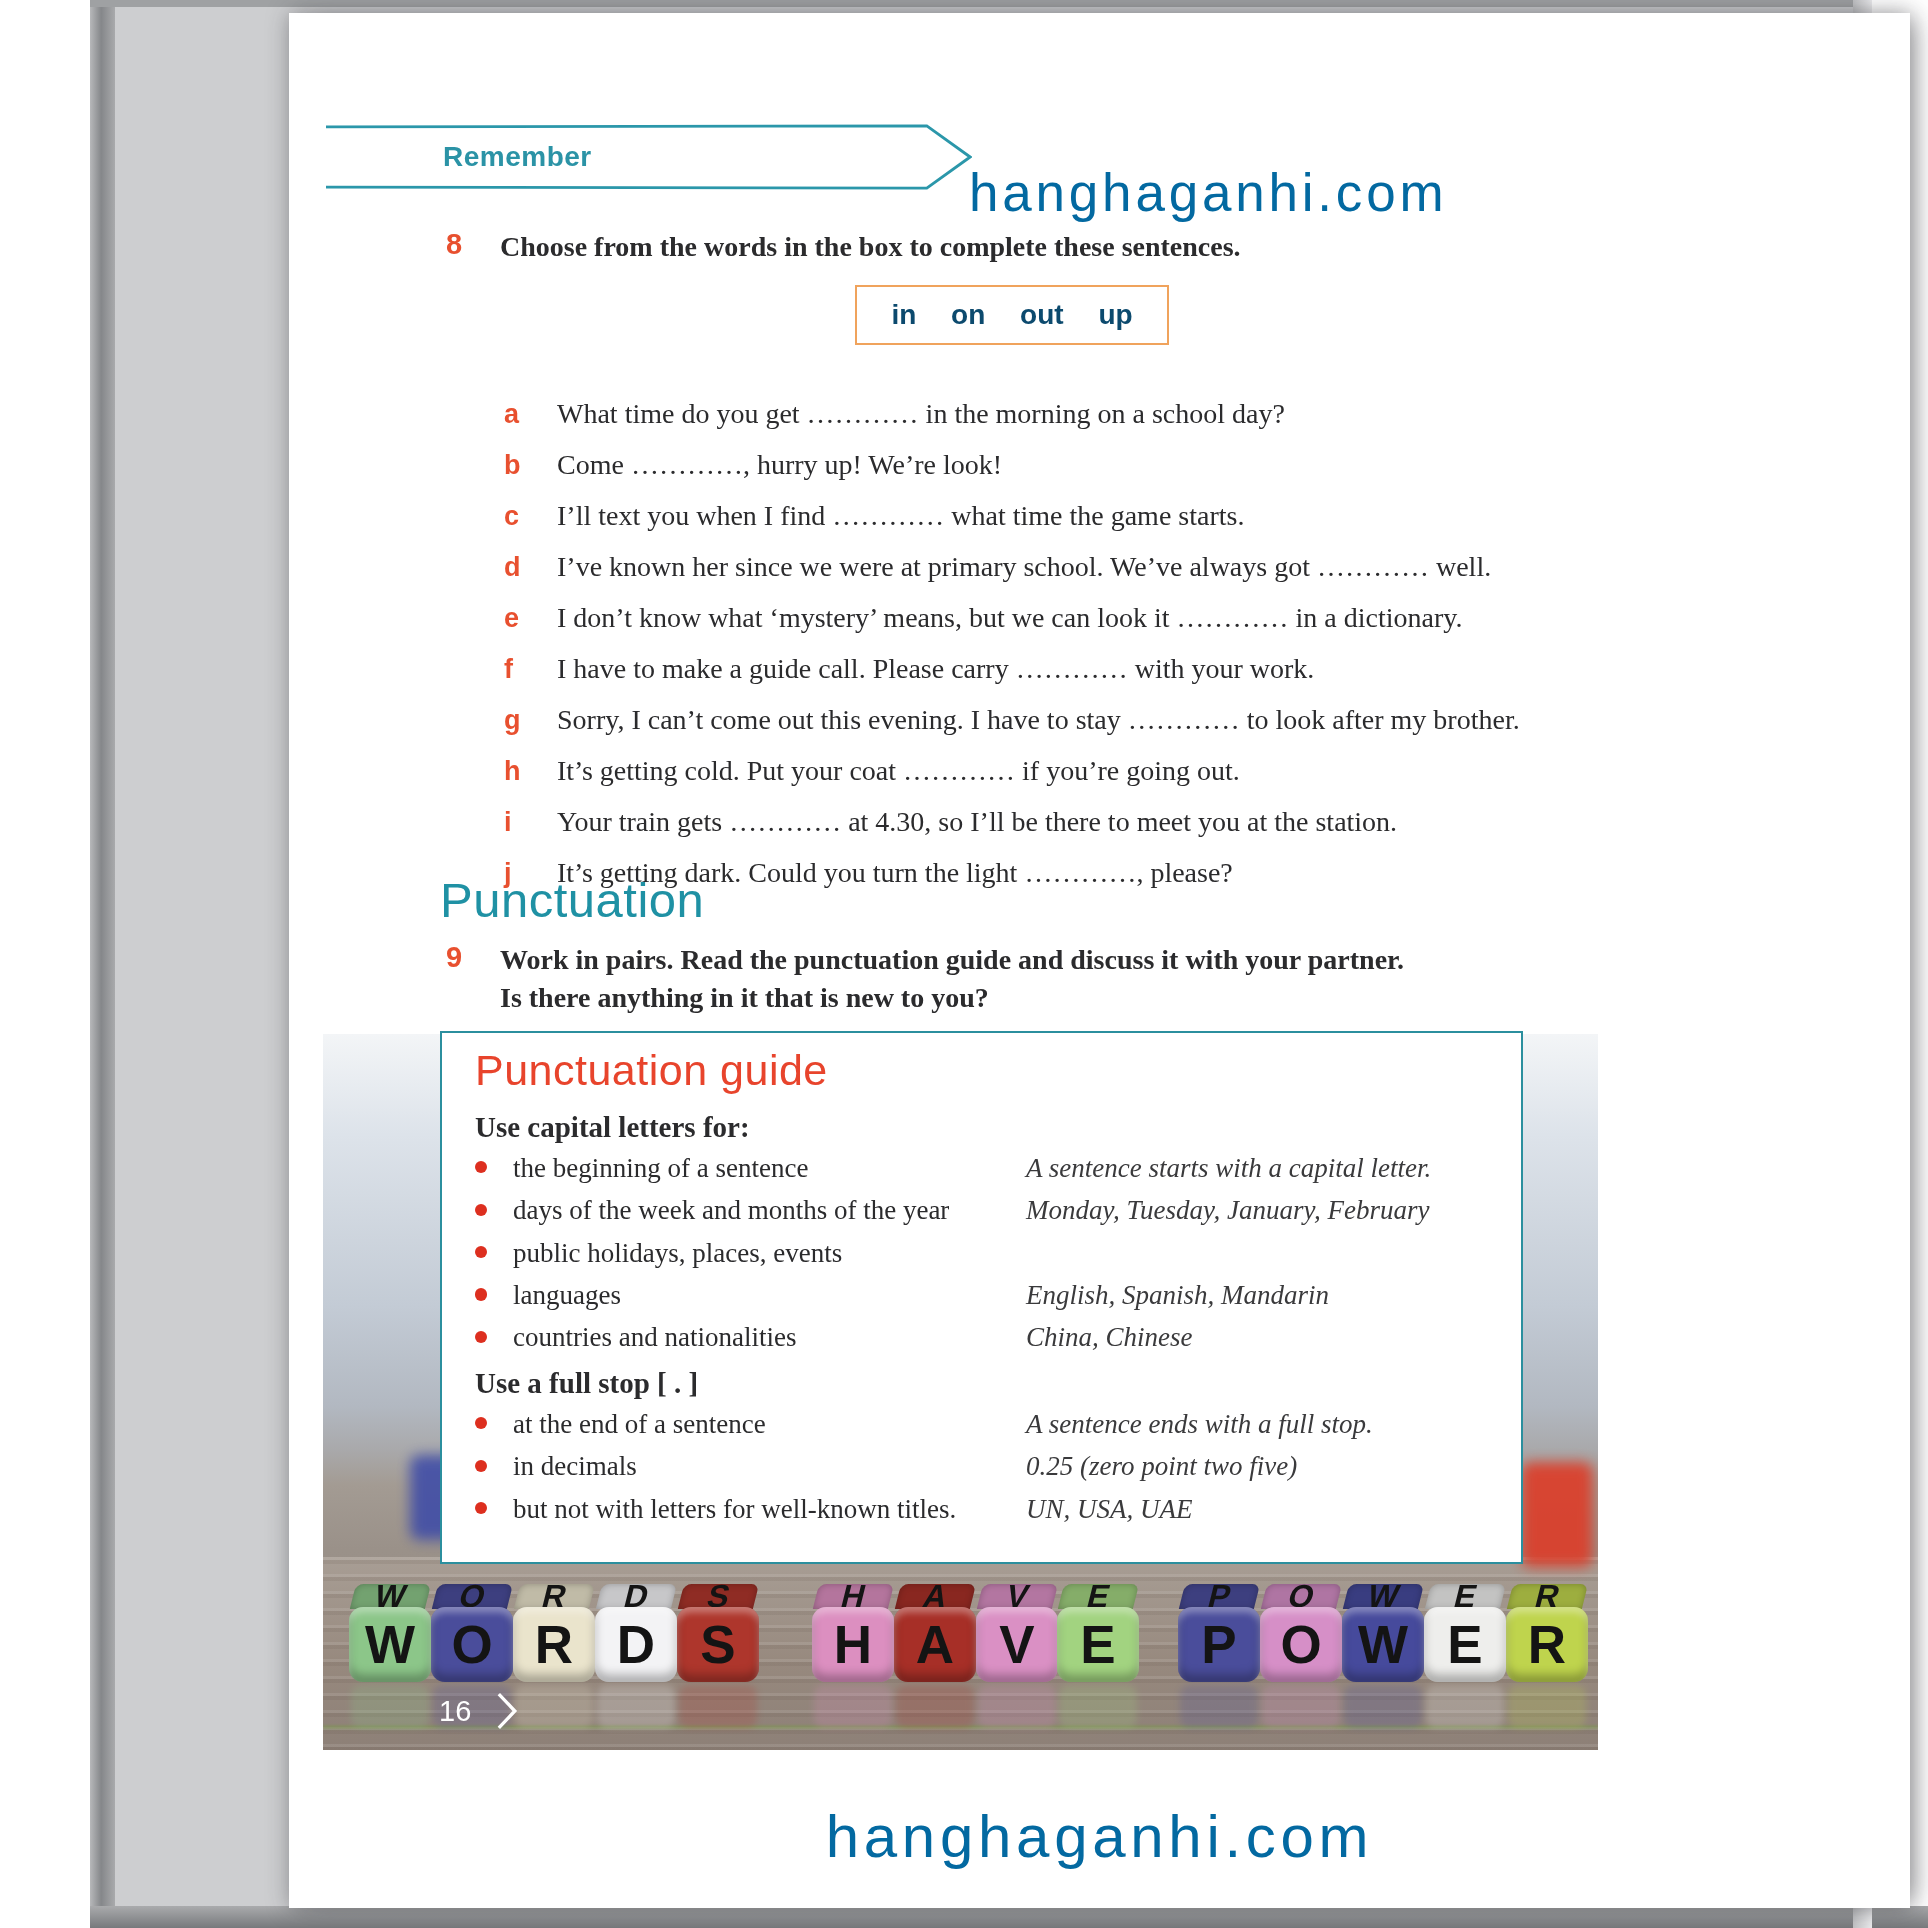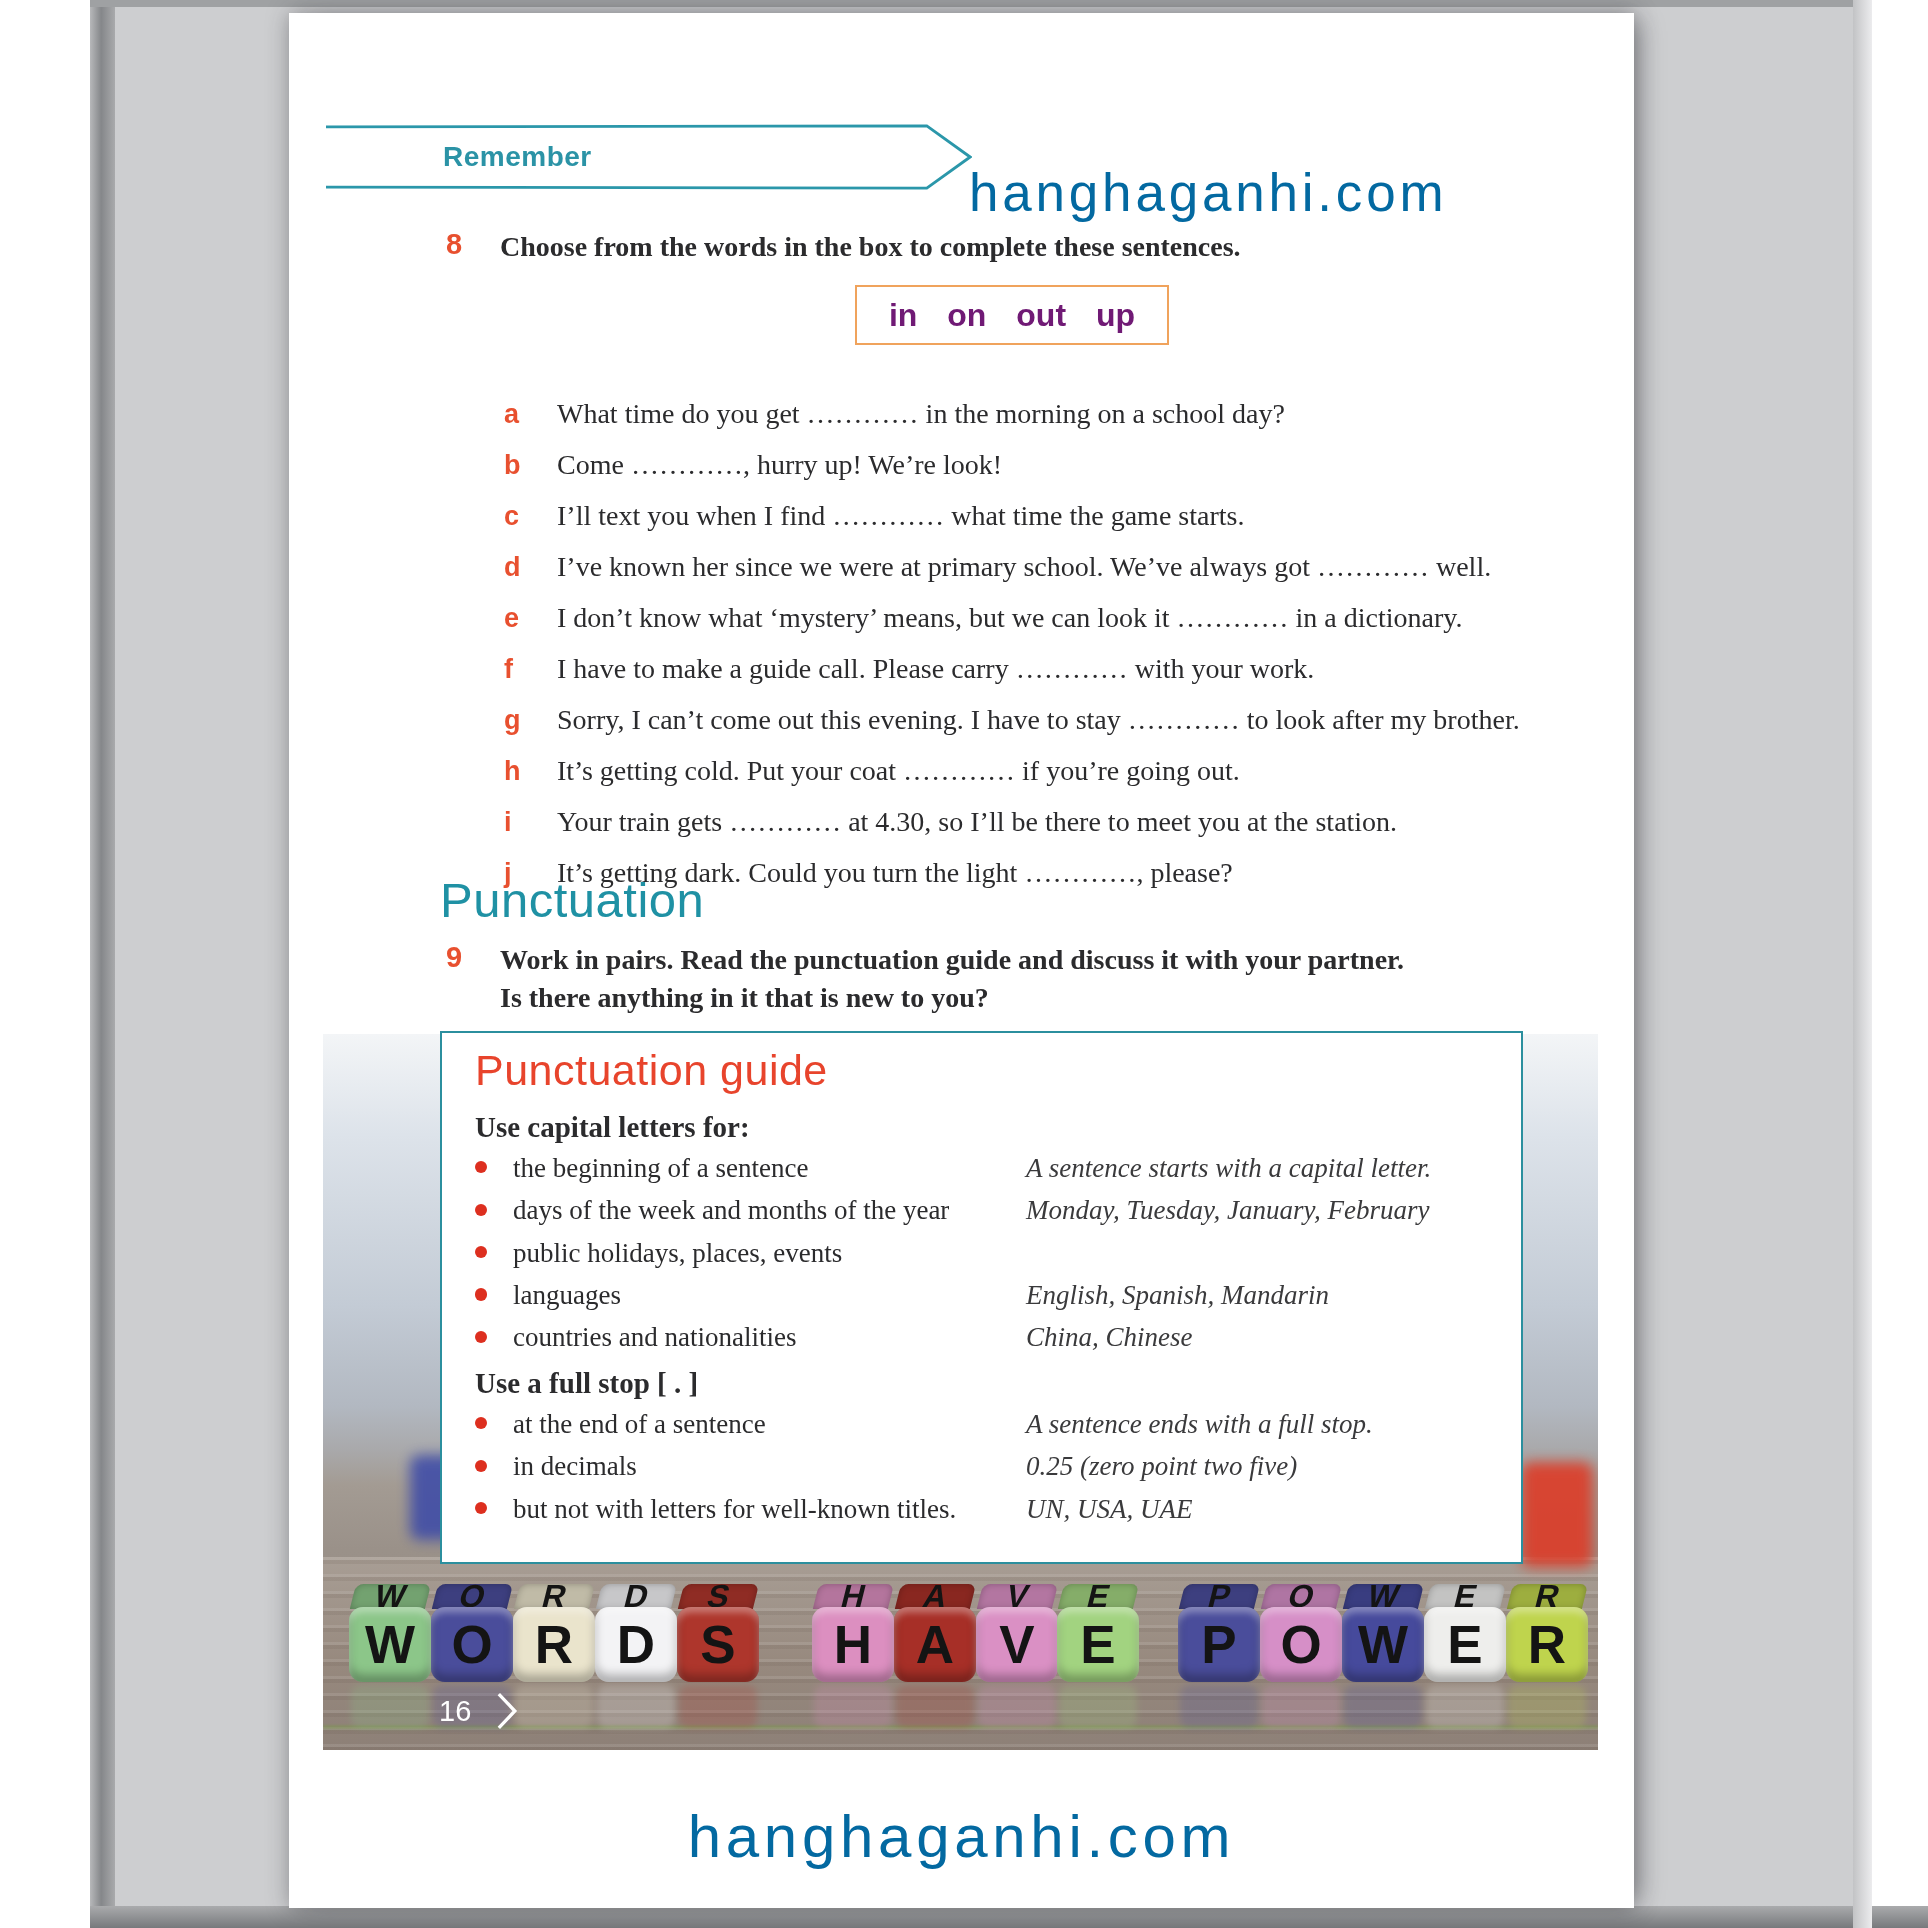--- a/index.html
+++ b/index.html
@@ -13,21 +13,21 @@
   .frame-left{position:absolute;left:90px;top:0;bottom:0;width:24.5px;
     background:linear-gradient(to right,#b7b8ba,#85878a 45%,#a9aaac);}
   .frame-top{position:absolute;left:90px;right:75px;top:0;height:6.6px;background:#9fa1a3;}
   .frame-bottom{position:absolute;left:90px;right:0;bottom:0;height:21.7px;
     background:linear-gradient(to bottom,#aaabad,#77797c);}
   .frame-right{position:absolute;right:56px;top:0;bottom:0;width:19px;
     background:linear-gradient(to right,#c2c3c5,#ececee);}
 
   
   .page{
-    position:absolute;left:289px;top:13px;width:1345px;height:1895px;
+    position:absolute;left:289px;top:13px;width:1621px;height:1895px;
     background:#ffffff;
     box-shadow:0 0 21px rgba(40,40,45,.38), 13px 0 24.5px -9.4px rgba(40,40,45,.35);
   }
 
   
   .banner{position:absolute;left:37px;top:109px;width:646px;height:70px;}
   .banner svg{position:absolute;left:0;top:0;}
   .banner-label{
     position:absolute;left:117px;top:50%;transform:translateY(-50%);
     font-size:28px;font-weight:700;color:#2b93a6;letter-spacing:0.5px;
@@ -44,21 +44,21 @@
   .ex8-head{left:157px;top:215px;}
   .ex-num{width:54px;font-size:29px;font-weight:700;color:#e8502f;}
   .ex-instr{font-family:"Liberation Serif",serif;font-weight:700;font-size:28px;color:#2b2b2d;line-height:38px;}
 
   .word-box{
     position:absolute;left:566px;top:272px;width:314px;height:60px;
     border:2.8px solid #f0a35c;box-sizing:border-box;
     display:flex;align-items:center;justify-content:space-around;
     padding:0 17px;
   }
-  .word-box span{font-size:32px;font-weight:600;color:#701a75;}
+  .word-box span{font-size:28px;font-weight:600;color:#0c4a6e;}
 
   .items{position:absolute;left:215px;top:383px;}
   .item-row{display:flex;align-items:flex-start;height:51px;}
   .item-letter{width:53px;font-size:27px;font-weight:700;color:#e8502f;line-height:36px;}
   .item-text{font-family:"Liberation Serif",serif;font-size:28px;color:#2b2b2d;line-height:36px;white-space:nowrap;}
 
   
   .section-heading{
     position:absolute;left:151px;top:859px;
     font-size:49px;font-weight:500;color:#1f91a4;letter-spacing:0.5px;

